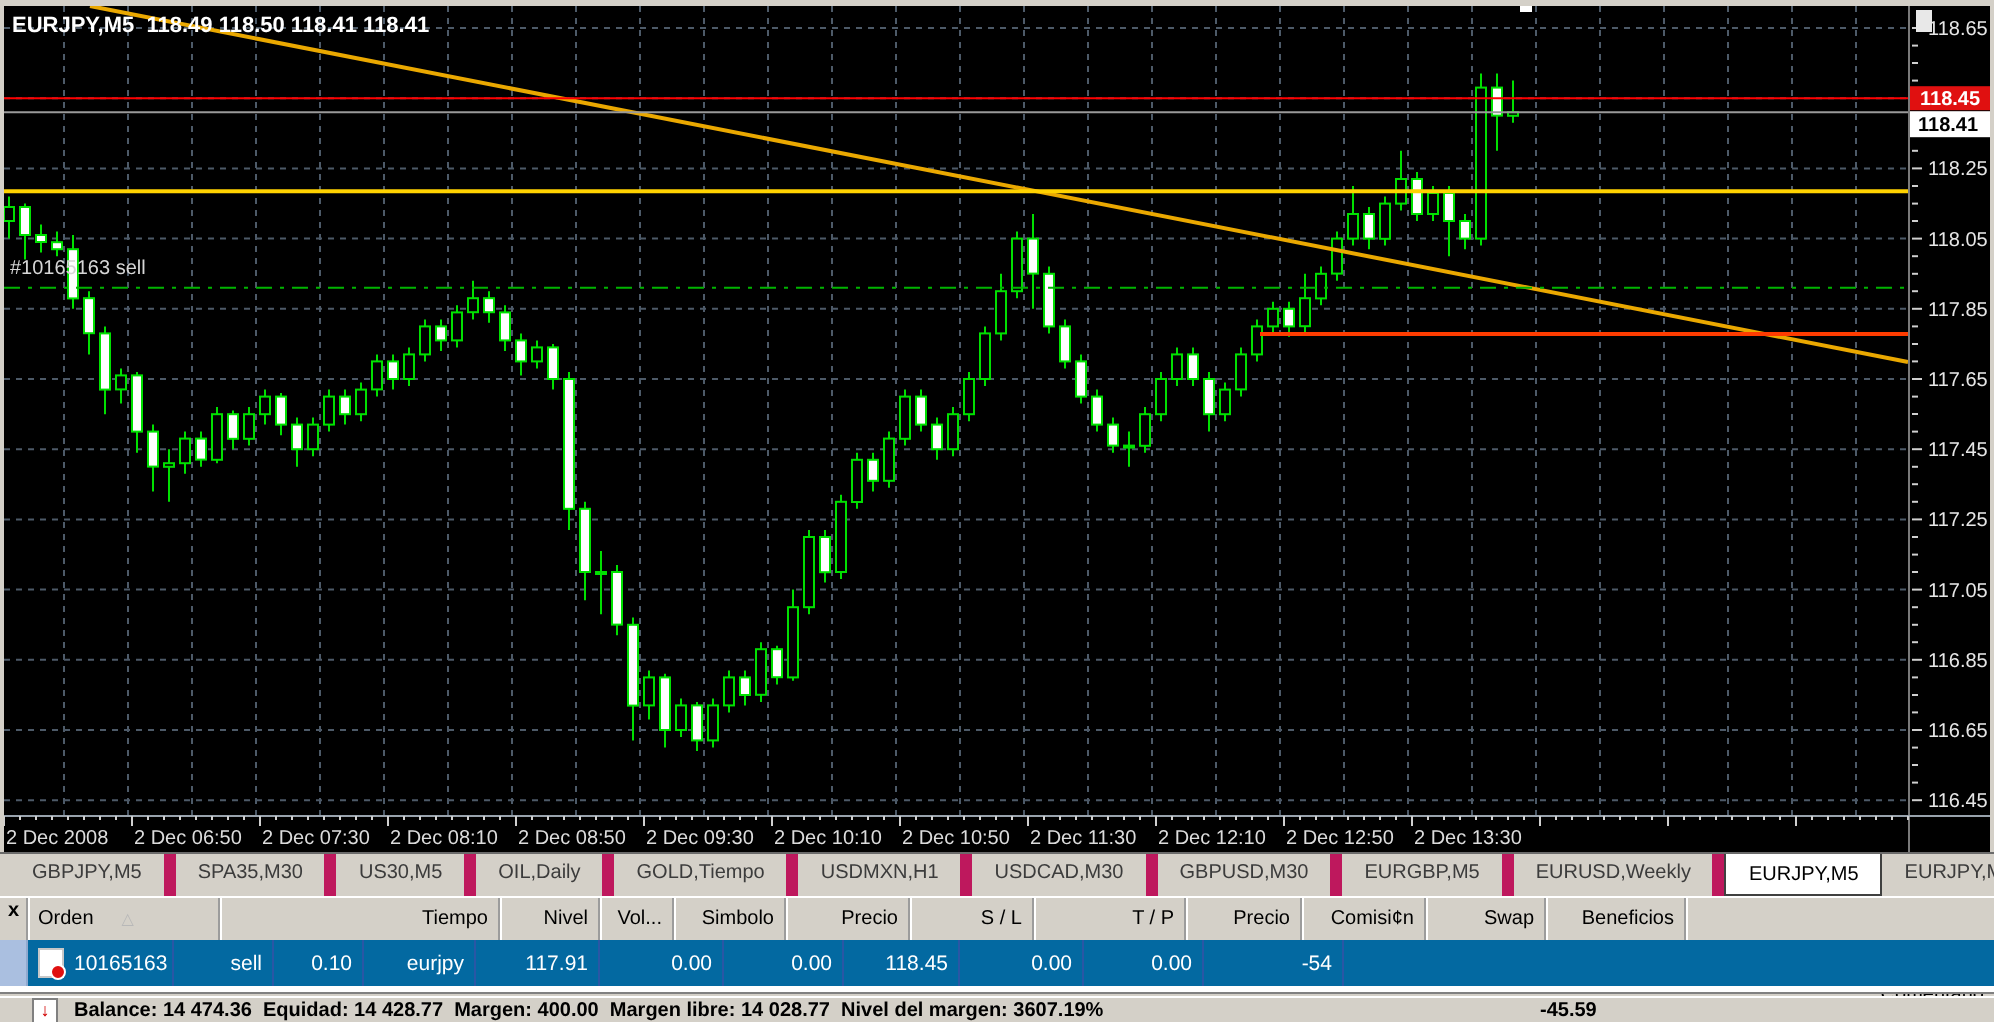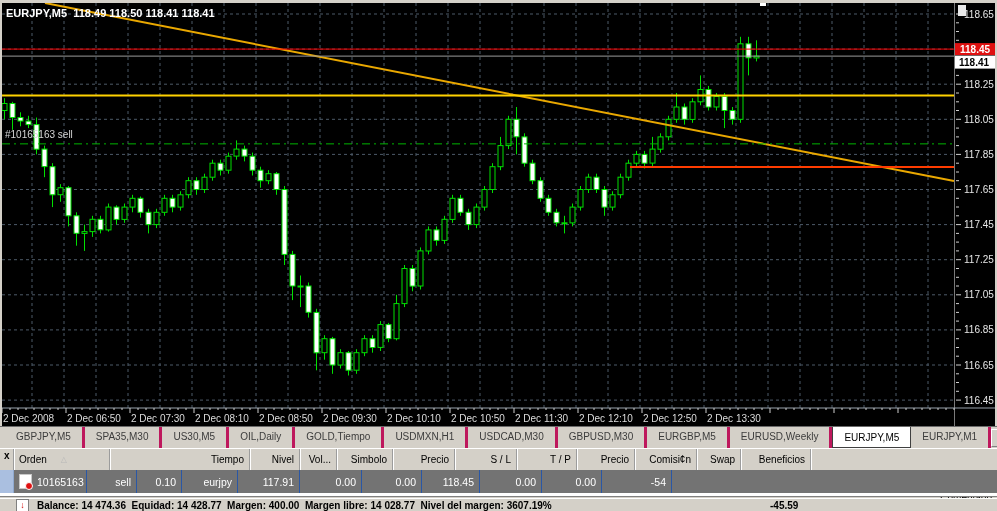--- a/index.html
+++ b/index.html
@@ -5,35 +5,35 @@
   html,body{margin:0;padding:0;background:#888;}
   .root{position:relative;width:997px;height:511px;background:#d4d0c8;overflow:hidden;
         font-family:"Liberation Sans",sans-serif;border:0;}
   .chart-wrap{position:absolute;left:2px;top:3px;width:993px;height:423px;background:#000;}
   .chart-wrap svg{position:absolute;left:0;top:0;}
   .ohlc{position:absolute;left:4px;top:4px;color:#fff;font-size:11px;font-weight:bold;white-space:pre;}
   .poslabel{position:absolute;left:3px;top:126px;color:#d6d6d6;font-size:10px;}
   
   .tabbar{position:absolute;top:426px;left:0;width:997px;height:22px;background:#d4d0c8;
           border-top:1px solid #6a6a6a;display:flex;align-items:stretch;padding-left:5px;box-sizing:border-box;}
-  .tab{font-size:10px;color:#3c3c3c;padding:4px 11px 0 11px;border-right:3px solid #be185d;white-space:nowrap;}
+  .tab{font-size:10px;color:#3c3c3c;padding:4px 11px 0 11px;border-right:6px solid #be185d;white-space:nowrap;}
   .tab.active{background:#fff;color:#000;border:1px solid #404040;border-top:none;padding-top:5px;margin-top:0;}
   .tab.after-active{border-left:none;}
   .tab-arrows{margin-left:auto;margin-right:3px;display:flex;align-items:center;gap:1px;}
   .tab-arrows .ab{width:15px;height:16px;font-size:7px;line-height:14px;text-align:center;background:#d4d0c8;
           border:1px solid;border-color:#fff #808080 #808080 #fff;color:#222;}
   
   .term-header{position:absolute;top:448px;left:0;width:997px;height:22px;background:#d4d0c8;
           border-top:1px solid #fff;display:flex;font-size:10px;color:#000;box-sizing:border-box;}
   .hcell{display:flex;align-items:center;justify-content:flex-end;padding:0 5px;box-sizing:border-box;
           border-right:1px solid #9c9c9c;box-shadow:1px 0 0 #fff;}
   .hcell.left{justify-content:flex-start;}
   .sortglyph{color:#b8b8b8;font-size:8px;margin-left:14px;}
   .term-close{position:absolute;left:4px;top:451px;font-size:10px;font-weight:bold;color:#000;z-index:5;line-height:10px;}
-  .term-row{position:absolute;top:470px;left:0;width:997px;height:23px;background:#737373;color:#fff;
+  .term-row{position:absolute;top:470px;left:0;width:997px;height:23px;background:#0369a1;color:#fff;
           display:flex;font-size:10.5px;box-sizing:border-box;}
   .rcell{display:flex;align-items:center;justify-content:flex-end;padding:0 5px;box-sizing:border-box;
           border-right:1px solid #2a57a5;}
   .rcell.left{justify-content:flex-start;}
   .rcell.gutter{background:#aabfe0;border-right:1px solid #8fa9cf;}
   .order-icon{position:relative;width:11px;height:13px;background:#fff;border:1px solid #c8c8c8;margin-right:5px;flex:none;}
   .order-icon::after{content:"";position:absolute;right:-2px;bottom:-2px;width:6px;height:6px;border-radius:50%;
           background:#e01010;border:1px solid #fff;}
   .term-rest{position:absolute;top:493px;left:0;width:997px;height:4px;background:#fff;border-bottom:1px solid #808080;box-sizing:border-box;}
   
@@ -519,24 +519,24 @@
 
   <div class="term-header" id="thead">
       <div class="hcell" style="width: 14px;"></div>
       <div class="hcell left" style="width: 96px;">Orden<span class="sortglyph">△</span></div>
       <div class="hcell" style="width: 140px;">Tiempo</div>
       <div class="hcell" style="width: 50px;">Nivel</div>
       <div class="hcell" style="width: 37px;">Vol...</div>
       <div class="hcell" style="width: 56px;">Simbolo</div>
       <div class="hcell" style="width: 62px;">Precio</div>
       <div class="hcell" style="width: 62px;">S / L</div>
-      <div class="hcell" style="width: 60px;">T / P</div>
+      <div class="hcell" style="width: 76px;">T / P</div>
       <div class="hcell" style="width: 58px;">Precio</div>
       <div class="hcell" style="width: 62px;">Comisi¢n</div>
-      <div class="hcell" style="width: 44px;">Swap</div>
+      <div class="hcell" style="width: 60px;">Swap</div>
       <div class="hcell" style="width: 70px;">Beneficios</div>
       <div class="hcell" style="flex: 1 1 0%; box-shadow: none; border-right: none; margin-top: 48px;">Comentario</div>
     </div>
   <span class="term-close">x</span>
 
   <div class="term-row" id="trow">
       <div class="rcell gutter" style="width: 14px;"></div>
       <div class="rcell left" style="width: 73px;">
         <span class="order-icon"></span>
         <span>10165163</span>

